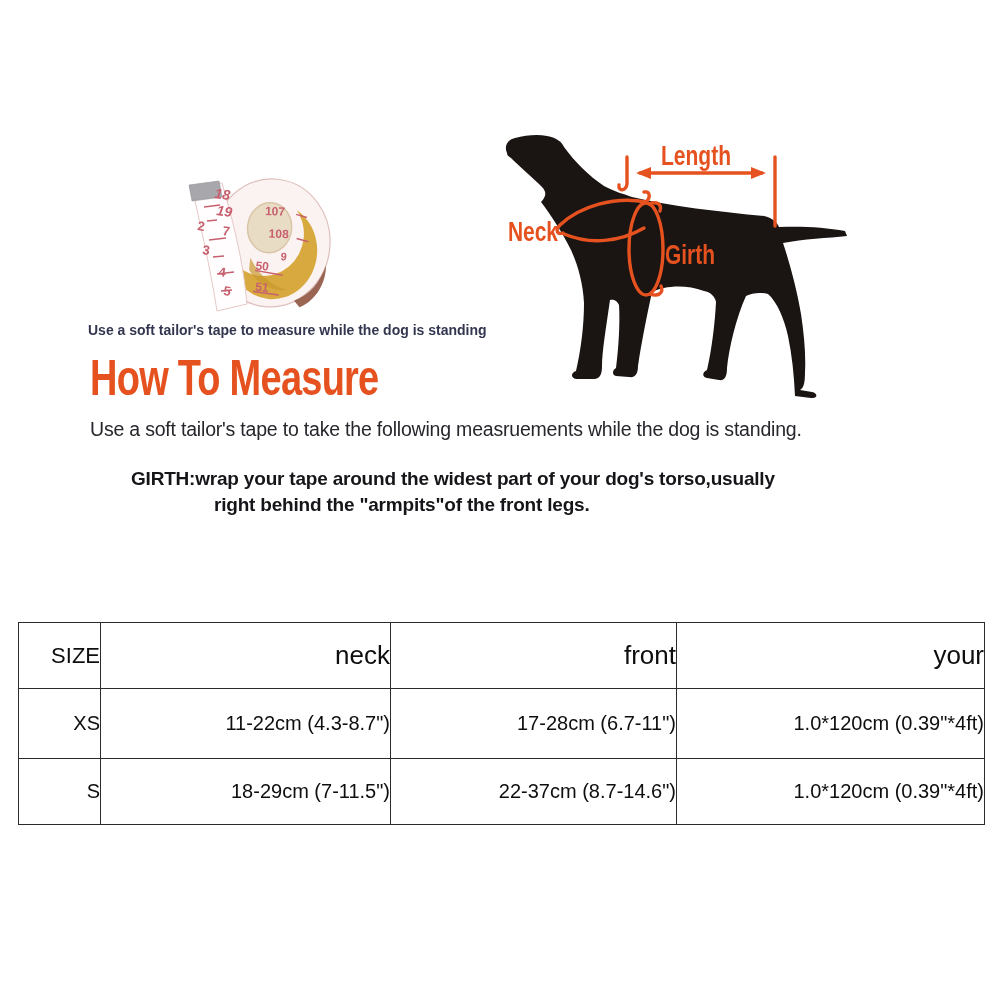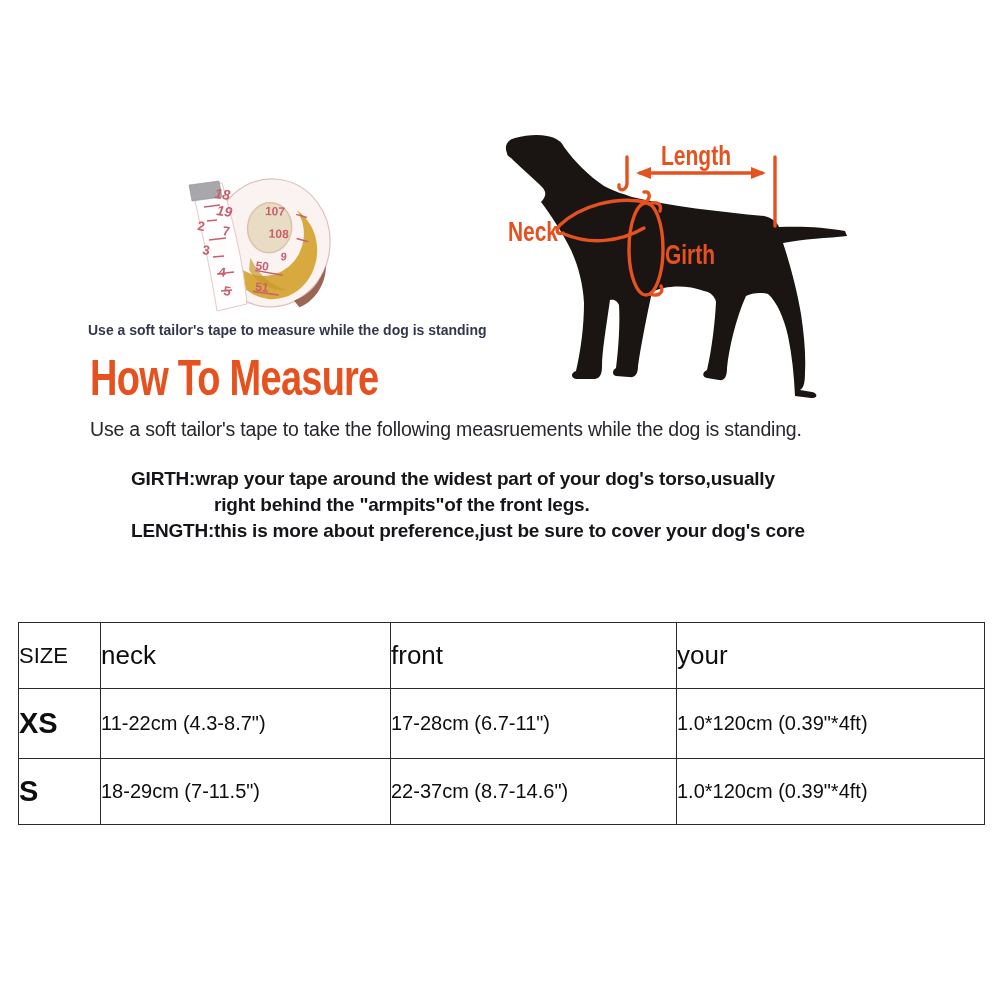--- a/index.html
+++ b/index.html
@@ -48,33 +48,33 @@
     position:absolute;left:83px;top:466px;width:800px;
     font-size:19px;font-weight:bold;color:#151519;line-height:26px;letter-spacing:-0.2px;margin-left:48px;
   }
   .instructions .indent{padding-left:83px;}
   
   .size-table{
     position:absolute;left:18px;top:622px;width:966px;
     border-collapse:collapse;table-layout:fixed;
   }
   .size-table td,.size-table th{
-    border:1px solid var(--border);text-align:left;vertical-align:middle;
+    border:1px solid var(--border);text-align:right;vertical-align:middle;
     font-weight:normal;color:#0E0E10;background:#ffffff;margin-left:8px;
   }
   .col-size{width:82px;}
   .col-neck{width:290px;}
   .col-chest{width:286px;}
   .col-leash{width:308px;}
   .size-table tr.hdr{height:66px;}
   .size-table tr.r1{height:70px;}
   .size-table tr.r2{height:66px;}
   .size-table th.size-hd{font-size:22px;}
   .size-table th.meas-hd{font-size:26px;}
-  .size-table td.size-cell{font-size:29px;font-weight:bold;}
+  .size-table td.size-cell{font-size:20px;font-weight:normal;}
   .size-table td.val-cell{font-size:20px;}
 </style>
 </head>
 <body>
 
 <div class="page">
 
   <svg class="tape-svg" viewBox="178 168 164 150" xmlns="http://www.w3.org/2000/svg">
 
     <g transform="rotate(6 272 243)">
@@ -186,21 +186,20 @@
     </g>
   </svg>
 
   <div class="howto-title">How To Measure</div>
 
   <div class="howto-subtitle">Use a soft tailor's tape to take the following measruements while the dog is standing.</div>
 
   <div class="instructions">
     <div>GIRTH:wrap your tape around the widest part of your dog's torso,usually</div>
     <div class="indent">right behind the "armpits"of the front legs.</div>
-    <div>LENGTH:this is more about preference,just be sure to cover your dog's core</div>
   </div>
 
   <table class="size-table">
     <colgroup>
       <col class="col-size">
         <col class="col-neck">
         <col class="col-chest">
         <col class="col-leash">
     </colgroup>
     <tbody>

